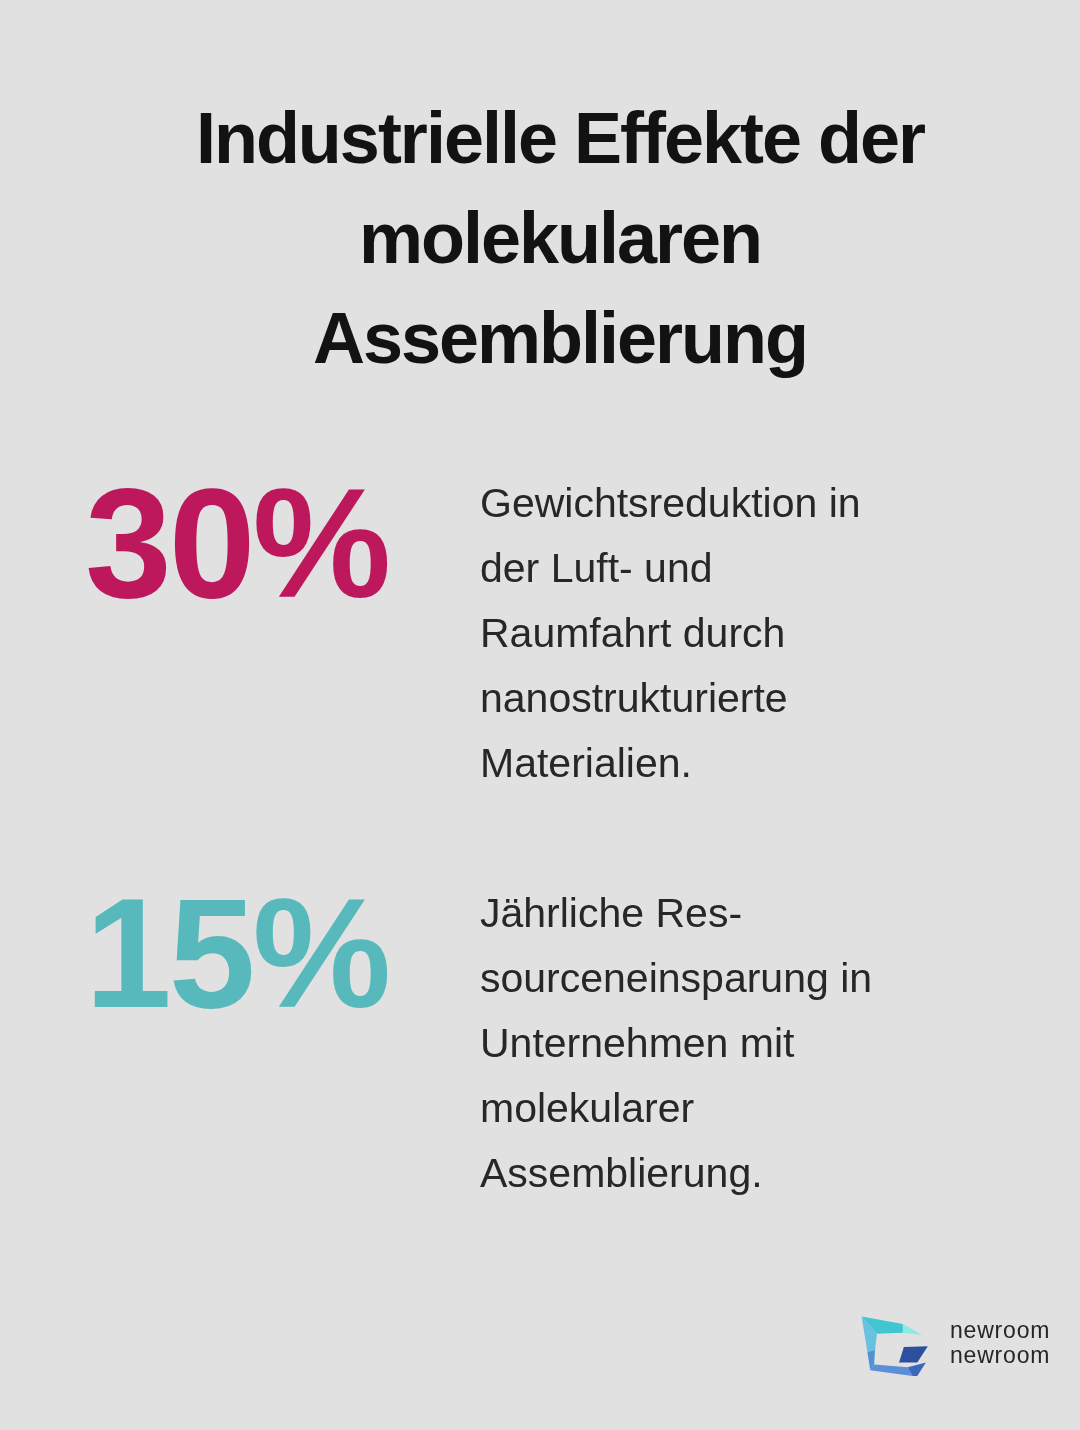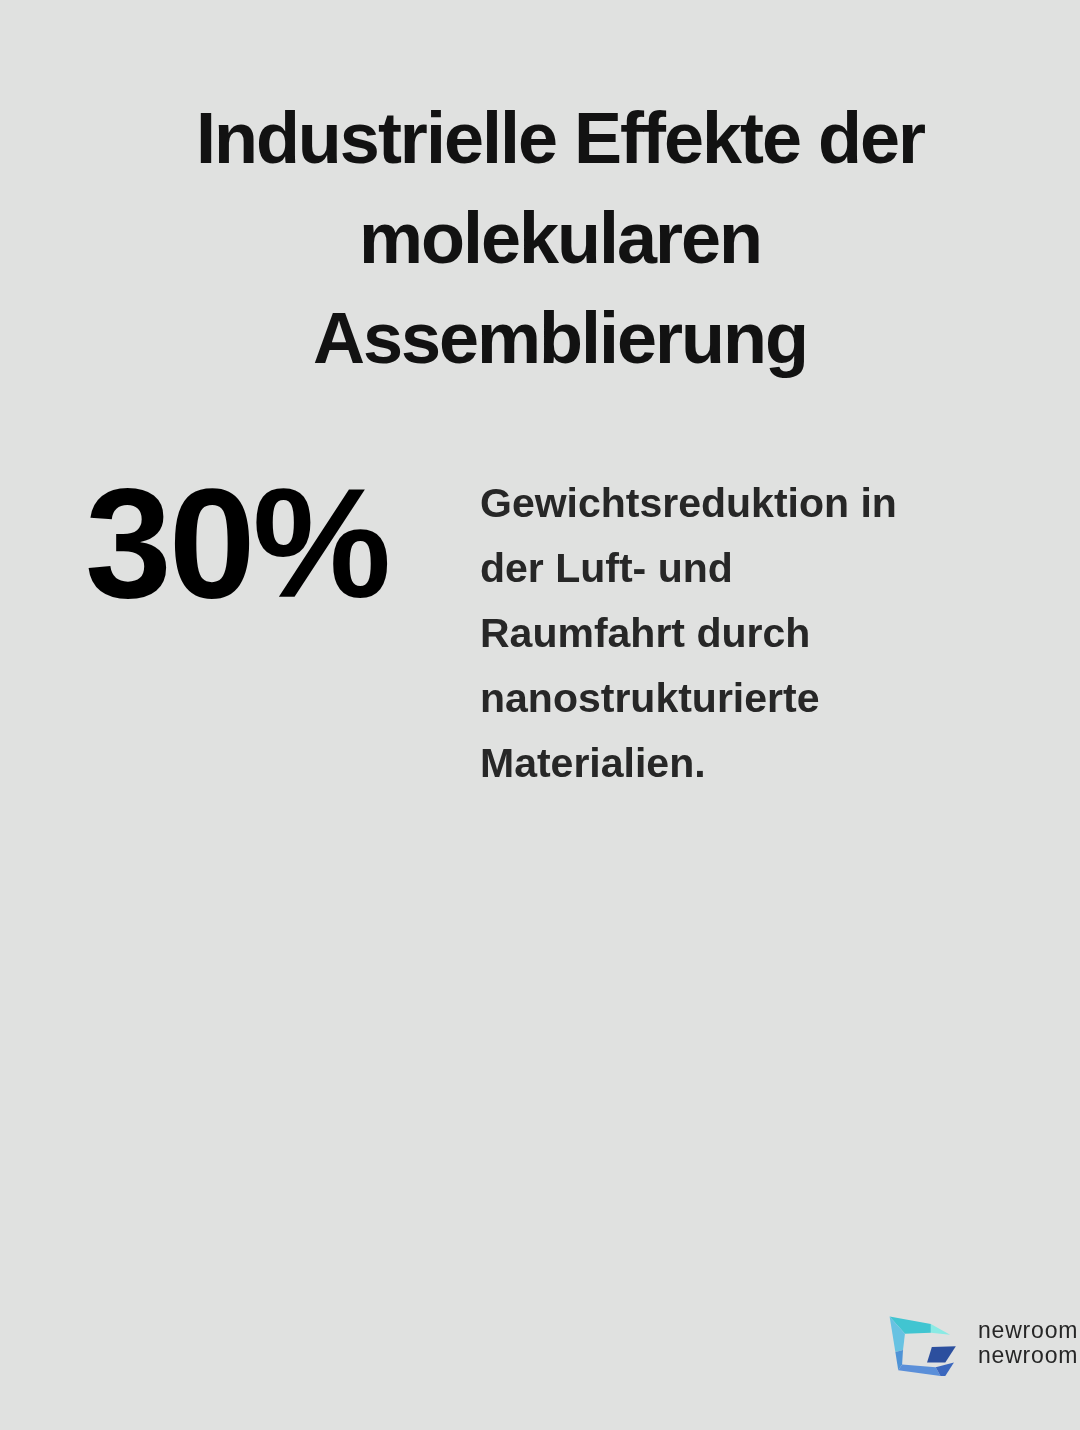--- a/index.html
+++ b/index.html
@@ -41,28 +41,28 @@
     width: 395px;
     font-size: 156px;
     font-weight: 700;
     line-height: 156px;
     letter-spacing: -3px;
   }
   .stat-desc {
     width: 480px;
     padding-top: 6px;
     font-size: 41px;
-    font-weight: 700;
+    font-weight: 400;
     line-height: 65px;
     color: #272727;
     white-space: pre-line;
   }
   .logo {
     position: absolute;
-    left: 880px;
+    left: 852px;
     top: 1302px;
     display: flex;
     align-items: center;
   }
   .logo-icon {
     width: 96px;
     height: 96px;
     display: block;
     flex: 0 0 auto;
   }
@@ -79,28 +79,36 @@
 </head>
 <body>
 
 <div class="canvas">
 
   <h1 class="title">Industrielle Effekte der
 molekularen
 Assemblierung</h1>
 
   <div class="stat-row row-1">
-    <div class="stat-value" style="color: #000000;">30%</div>
+    <div class="stat-value" style="color: #be185d;">30%</div>
     <div class="stat-desc">Gewichtsreduktion in
 der Luft- und
 Raumfahrt durch
 nanostrukturierte
 Materialien.</div>
   </div>
 
+  <div class="stat-row row-2">
+    <div class="stat-value" style="color: rgb(87, 185, 187);">15%</div>
+    <div class="stat-desc">Jährliche Res-
+sourceneinsparung in
+Unternehmen mit
+molekularer
+Assemblierung.</div>
+  </div>
 
   <div class="logo">
     <svg class="logo-icon" viewBox="0 0 100 100" xmlns="http://www.w3.org/2000/svg">
 
       <polygon points="10,15 53,23 53,32 26,33" fill="#41c5d1"></polygon>
       <polygon points="53,23 73,34 53,32" fill="#8aeae4"></polygon>
       <polygon points="10,15 26,33 24,50 16,52" fill="#67c2e2"></polygon>
       <polygon points="16,52 24,50 23,65 19,71" fill="#4f93d6"></polygon>
       <polygon points="23,65 58,68 63,77 19,71" fill="#5b8fd9"></polygon>
       <polygon points="58,68 77,63 68,77 63,77" fill="#3b67be"></polygon>

